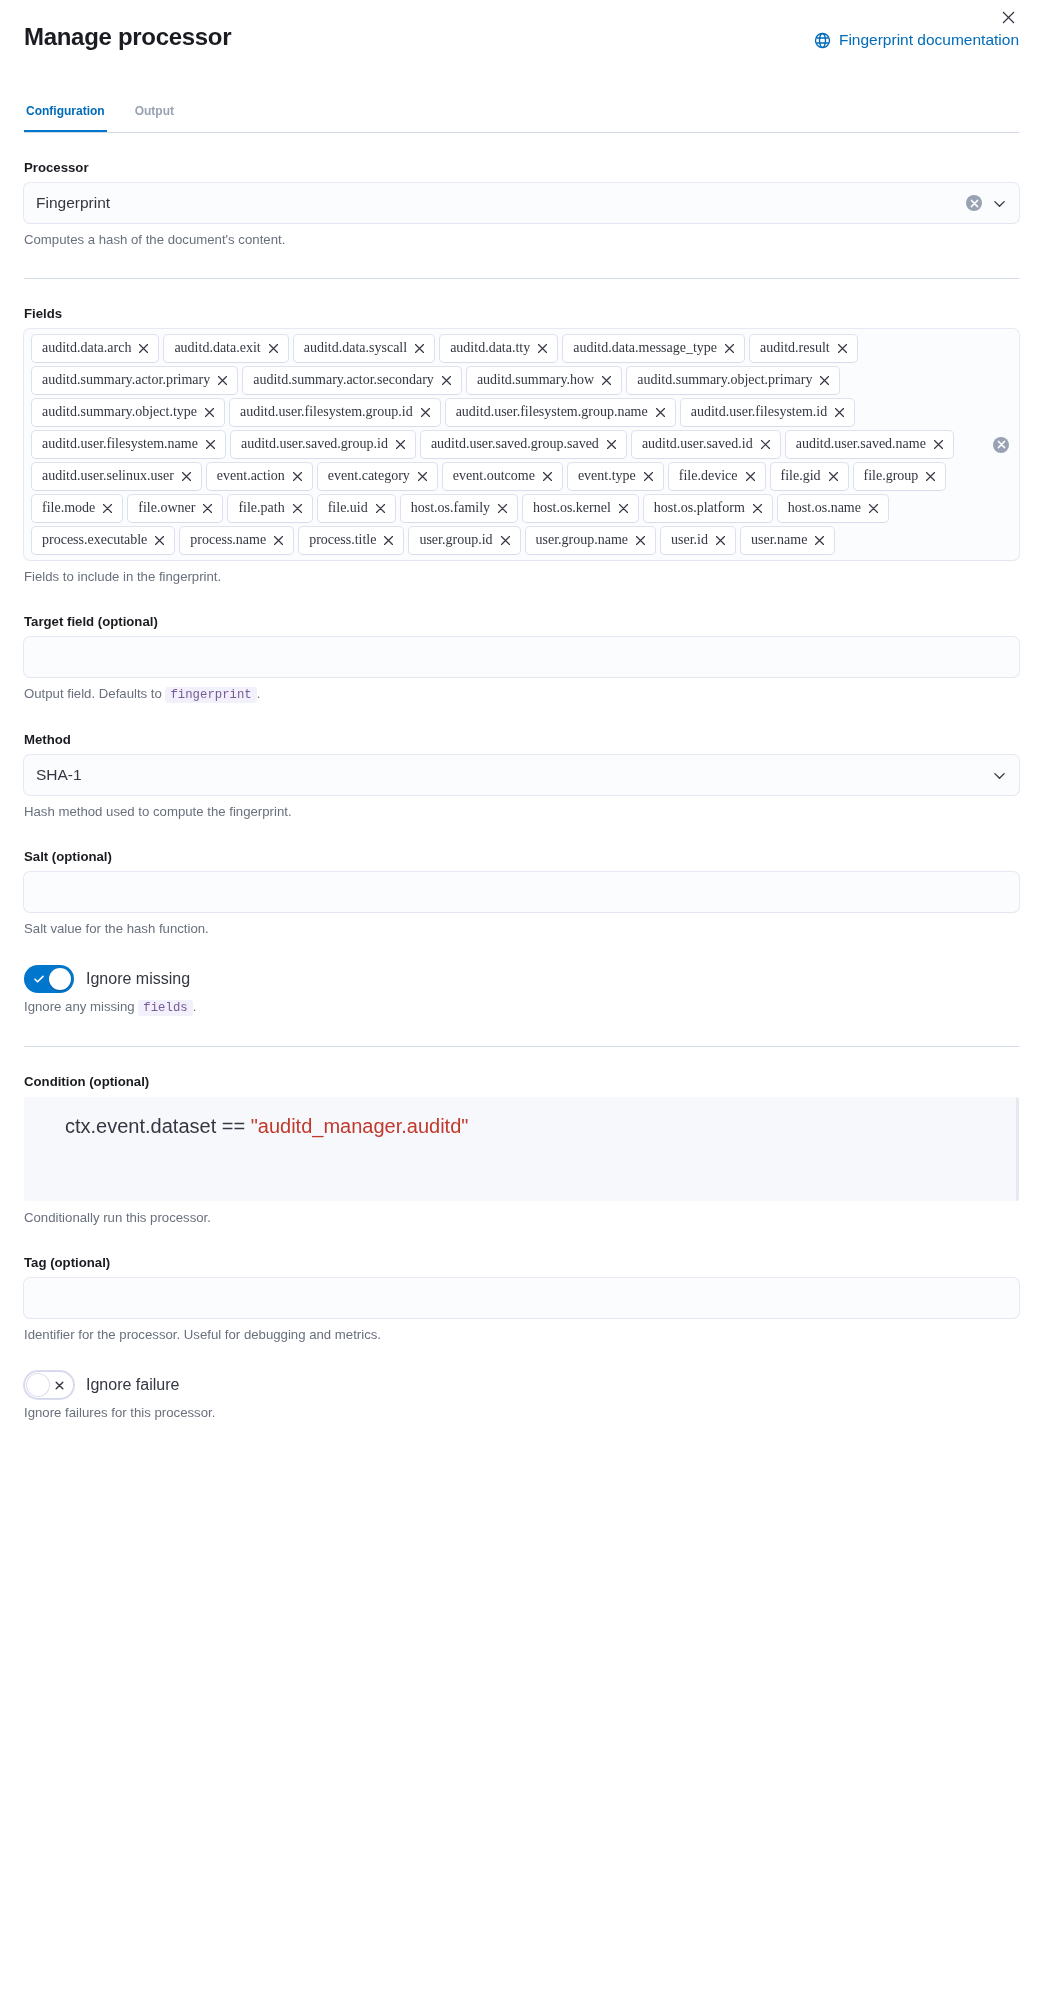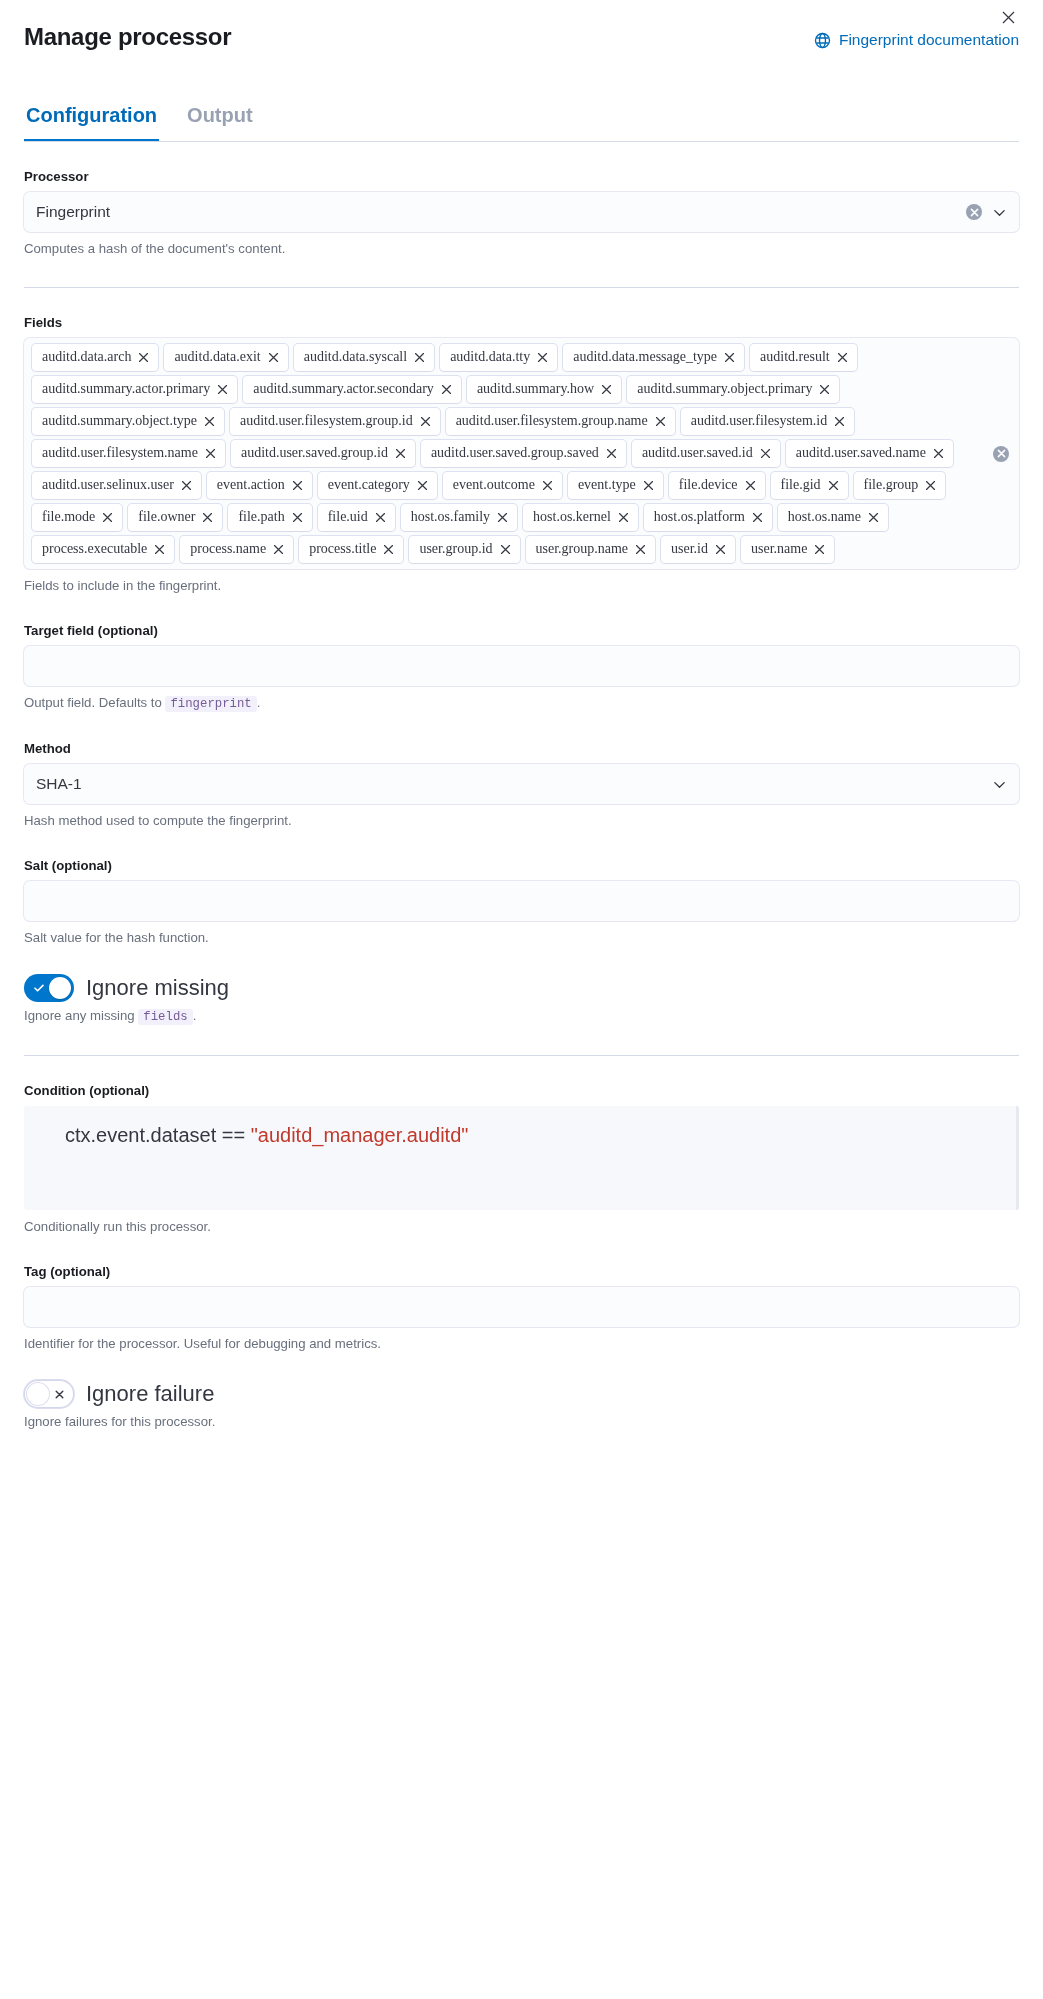--- a/index.html
+++ b/index.html
@@ -74,21 +74,21 @@
   .doc-link .ic { display: flex; align-items: center; }
 
   
   .tabs {
     display: flex;
     gap: 26px;
     margin-top: 44px;
     border-bottom: 1px solid #d3dae6;
   }
   .tab {
-    font-size: 20px;
+    font-size: 12px;
     font-weight: bold;
     padding: 4px 2px 12px 2px;
     color: #98a2b3;
     cursor: pointer;
     background: none;
     border: none;
     border-bottom: 2px solid transparent;
     font-family: inherit;
   }
   .tab.active {
@@ -258,21 +258,21 @@
     position: absolute;
     display: flex;
     align-items: center;
     justify-content: center;
     width: 22px; height: 22px;
     top: 3px;
   }
   .switch.on .mark { left: 4px; color: #fff; }
   .switch.off .mark { right: 4px; color: #343741; }
   .switch-label {
-    font-size: 22px;
+    font-size: 16px;
     line-height: 24px;
     color: #343741;
   }
   .switch-help {
     font-size: 13.2px;
     color: #69707d;
     line-height: 20px;
     margin-top: 4px;
   }
 

